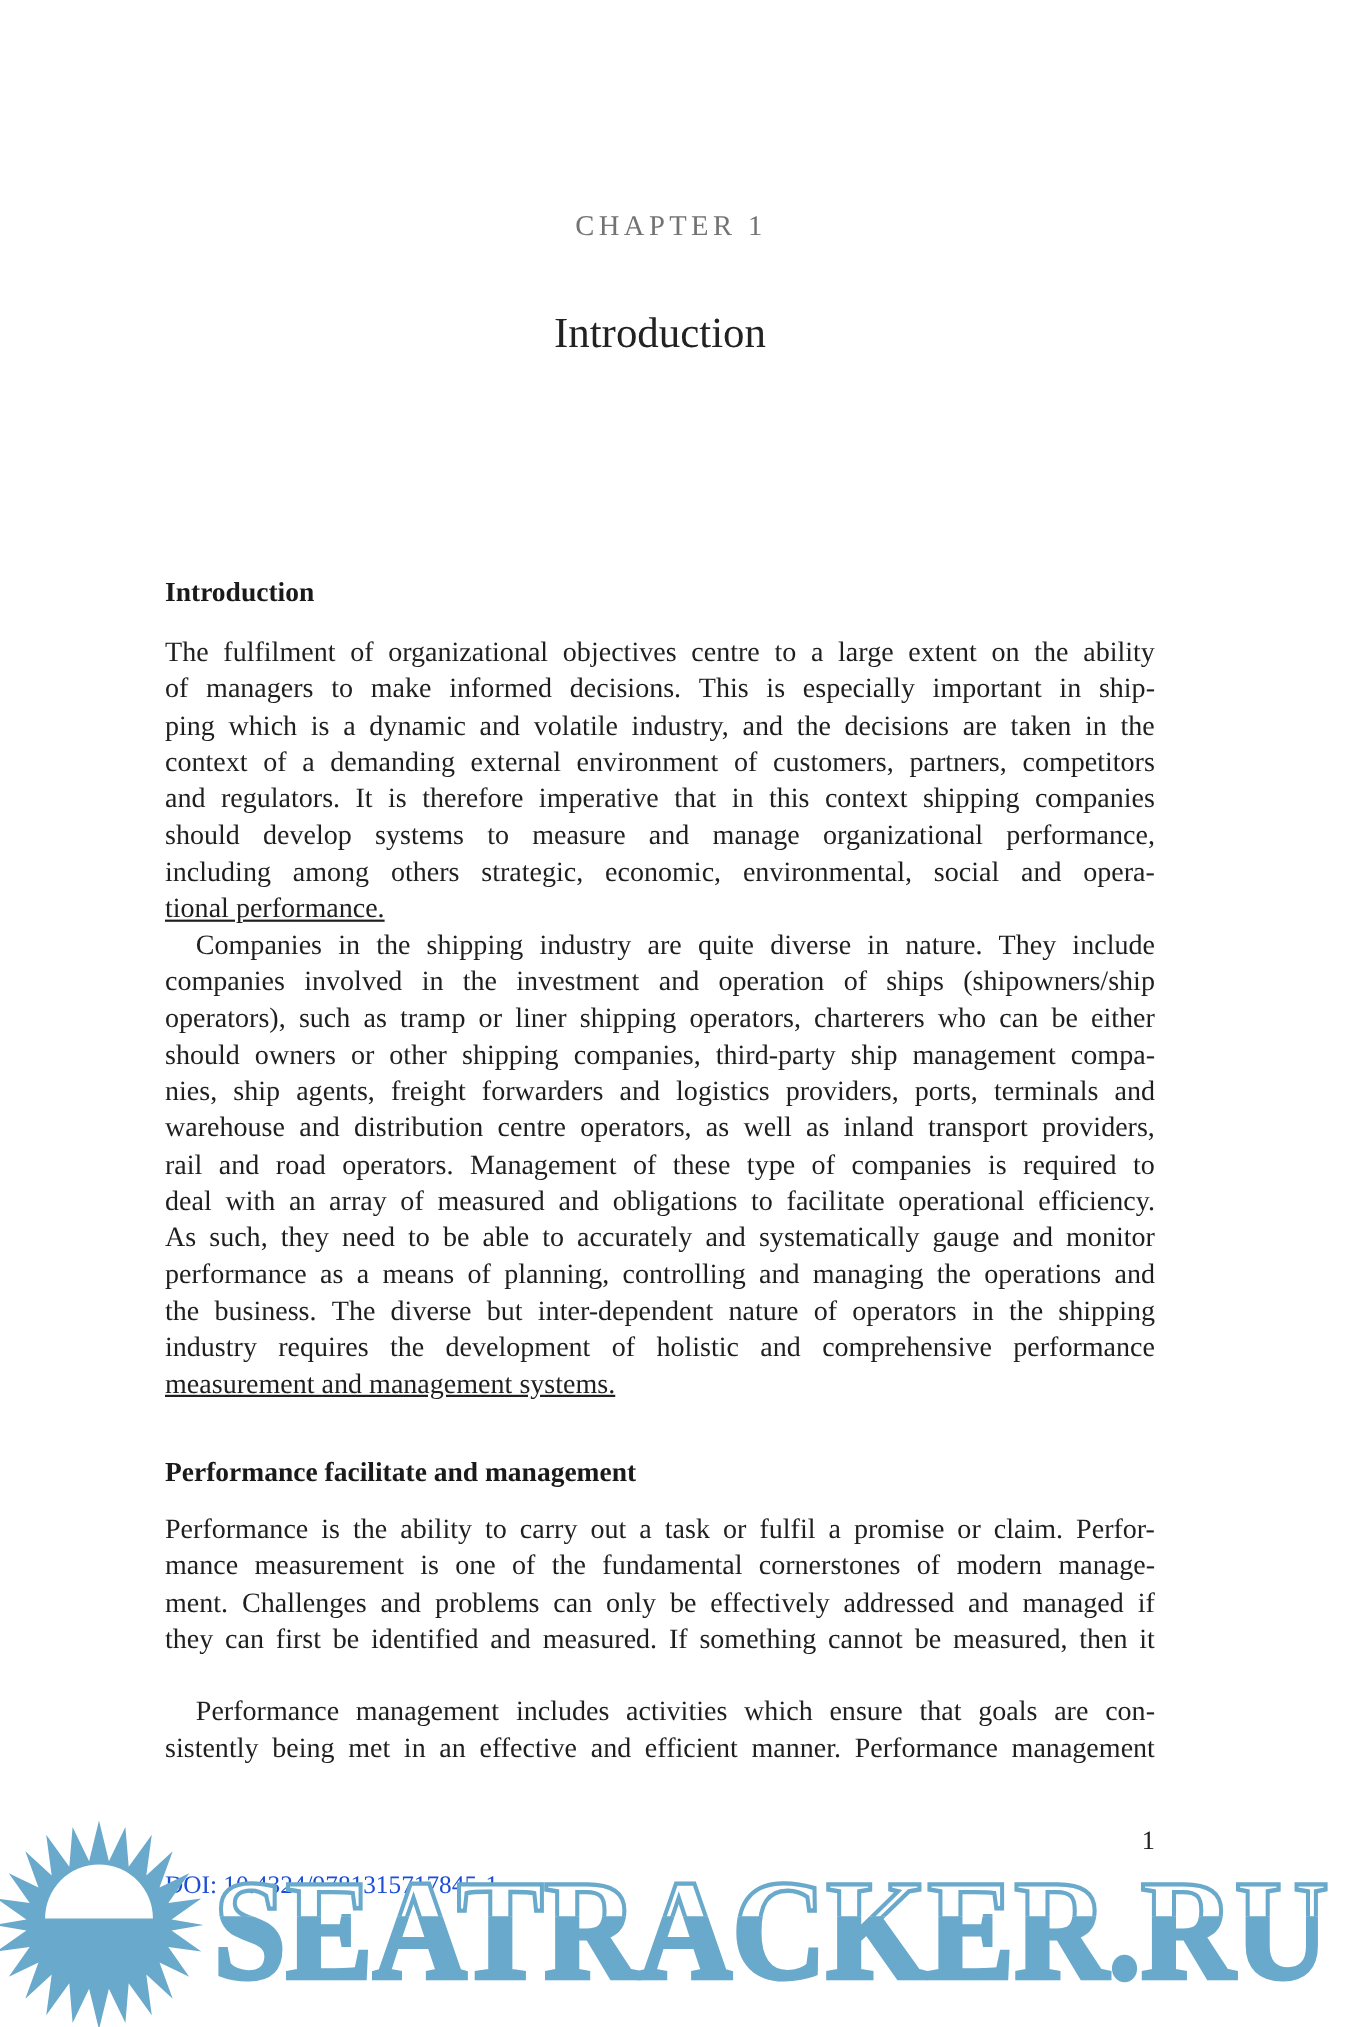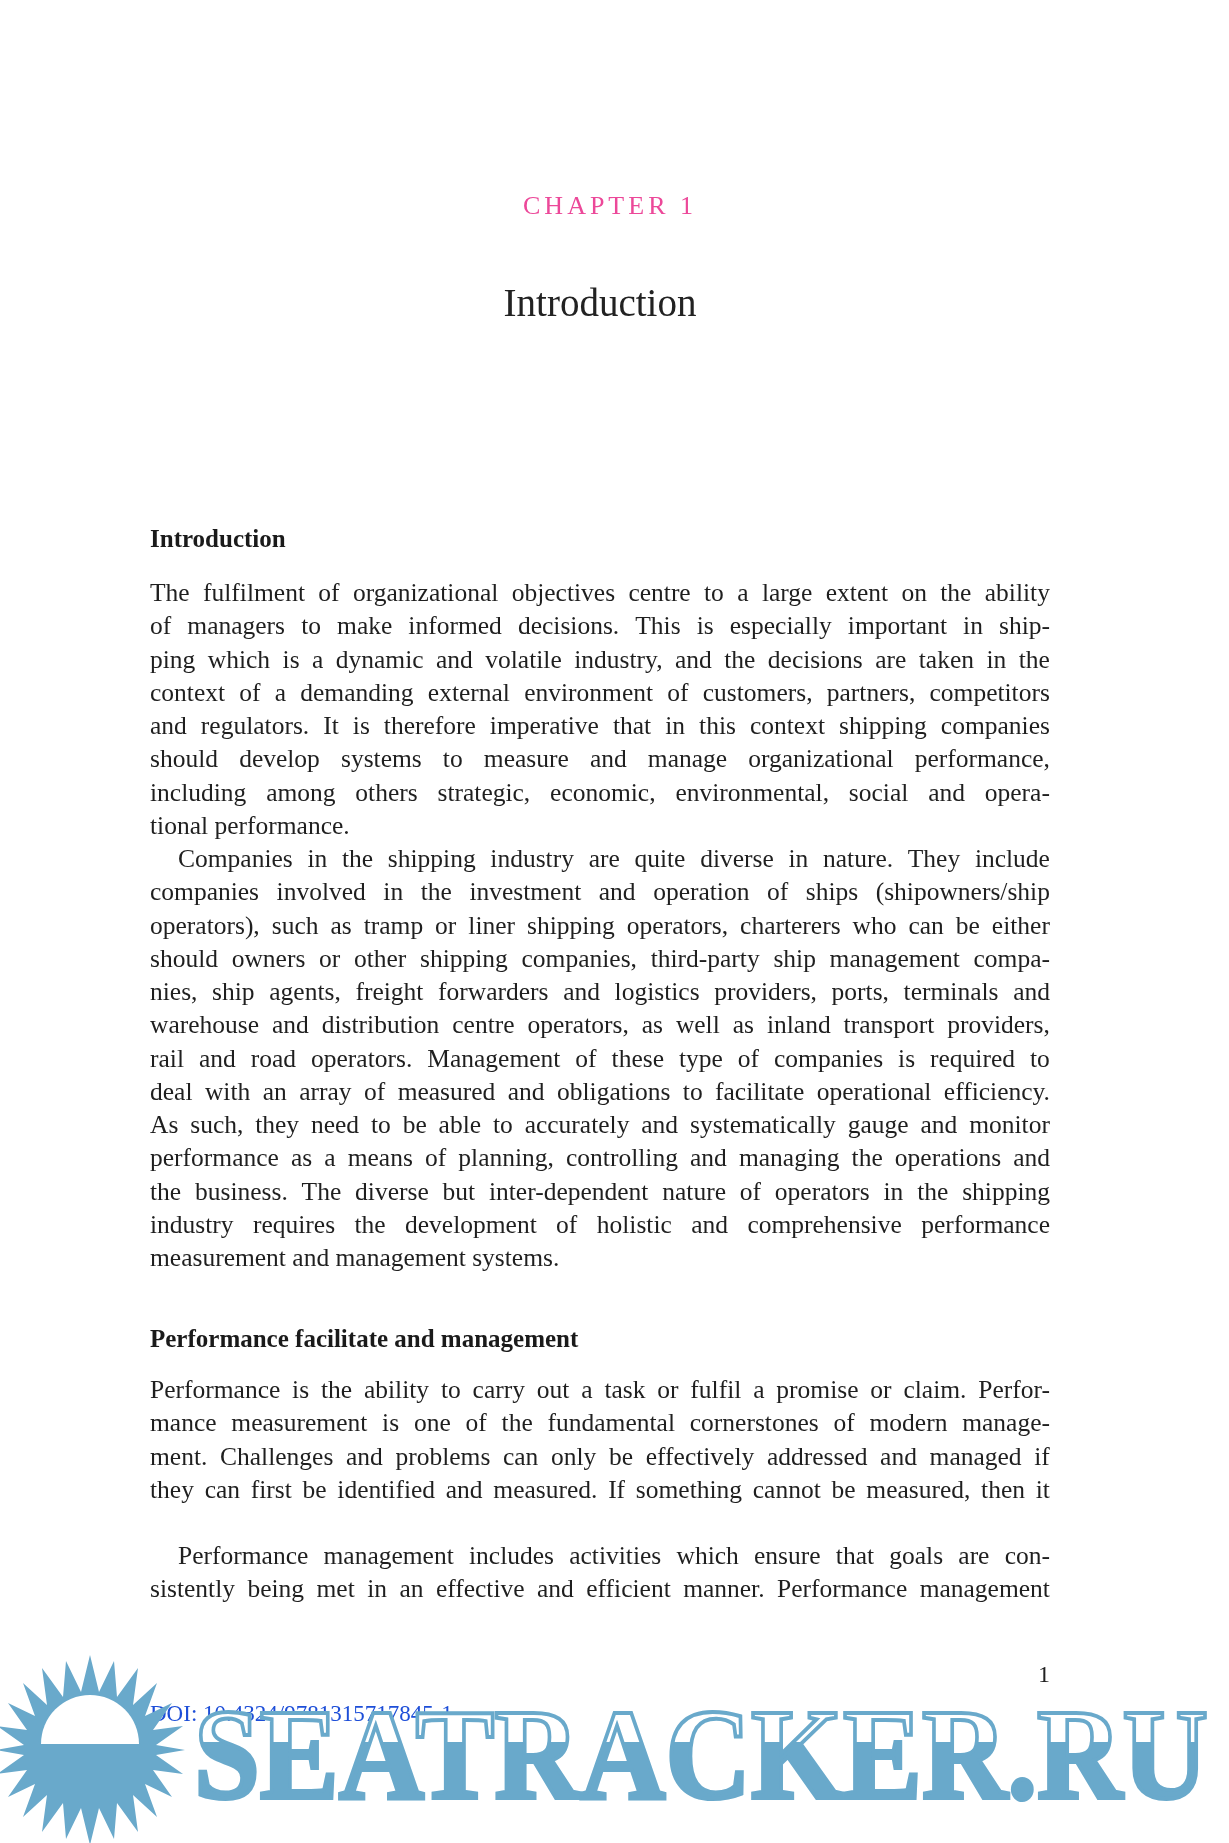--- a/index.html
+++ b/index.html
@@ -1,23 +1,23 @@
 <!DOCTYPE html>
 <html><head>
 <meta charset="utf-8">
 <style>
   html, body { margin:0; padding:0; background:#ffffff; }
   body { width:1229px; height:1843px; position:relative; overflow:hidden; font-family:"Liberation Serif", "DejaVu Serif", serif; color:#1f1f1f; }
   .page { position:absolute; left:0; top:0; width:1229px; height:1843px; }
-  .chapter-label { position:absolute; left:0; width:1200px; top:191px; text-align:center; font-size:26px; letter-spacing:4px; color:#ec4899; line-height:30px; padding-left:10px; }
+  .chapter-label { position:absolute; left:0; width:1200px; top:191px; text-align:center; font-size:26px; letter-spacing:4px; color:#737373; line-height:30px; padding-left:10px; }
   .chapter-title { position:absolute; left:0; width:1200px; top:280px; text-align:center; font-size:39px; color:#222; line-height:46px; }
   .col { position:absolute; left:150px; width:900px; }
   .h2 { font-weight:bold; font-size:25px; line-height:30px; color:#1a1a1a; white-space:nowrap; }
   .line { display:block; height:33.25px; line-height:33.25px; font-size:25.5px; text-align:justify; text-align-last:justify; white-space:nowrap; overflow:visible; }
-  .line.last { text-align-last:left; }
+  .line.last { text-align-last:left;text-decoration:underline; }
   .line.indent { padding-left:28px; }
   .jl { display:flex; justify-content:space-between; width:100%;align-items:center; }
   .footer-doi { position:absolute; left:150px; top:1659px; font-size:23px; line-height:30px; color:#1d4ed8;margin-top:40px; }
   .footer-page { position:absolute; left:1038px; top:1659px; font-size:24px; line-height:30px; color:#222; }
   .watermark { position:absolute; left:0; top:1640px; width:1229px; height:203px; }
 </style>
 </head>
 <body>
 
 <div class="page">

